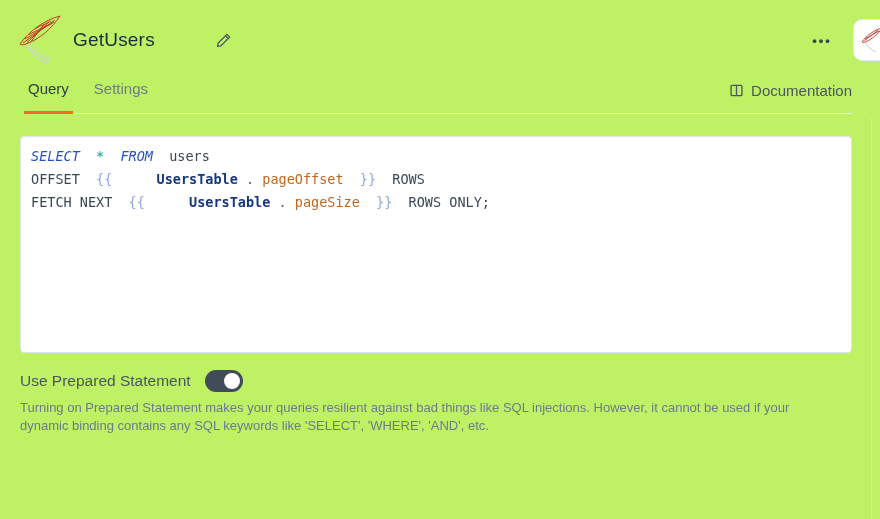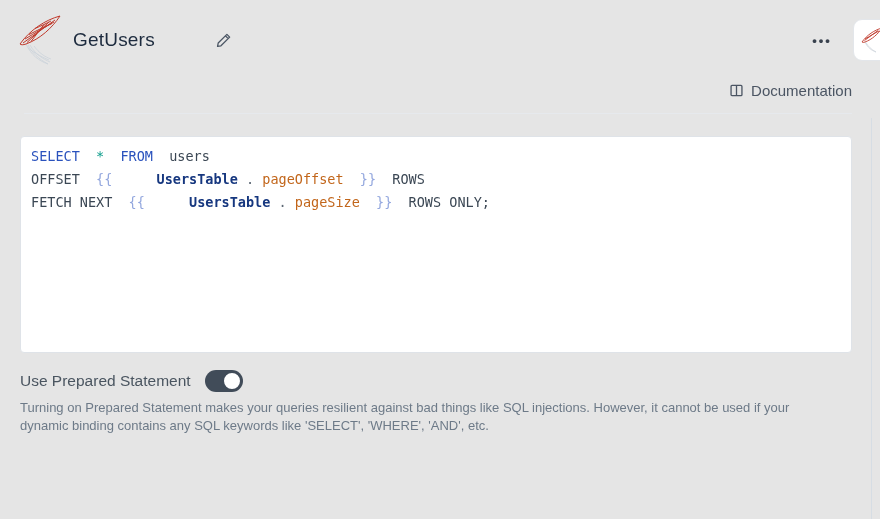--- a/index.html
+++ b/index.html
@@ -1,17 +1,17 @@
 <!DOCTYPE html>
 <html><head>
 <meta charset="utf-8">
 <style>
   html,body{margin:0;padding:0;background:#fff;}
   #app{
-    position:relative;width:880px;height:519px;background:#e5e5e5;overflow:hidden;
+    position:relative;width:880px;height:519px;background:#bef264;overflow:hidden;
     font-family:"Liberation Sans", sans-serif;
   }
   
   .logo{position:absolute;left:18px;top:14px;width:44px;height:52px;}
   .page-title{position:absolute;left:73px;top:29px;font-size:19px;color:#1d2b3e;font-weight:500;letter-spacing:.2px;}
   .edit-btn{position:absolute;left:211px;top:28px;width:24px;height:24px;background:none;border:none;cursor:pointer;padding:0;display:flex;align-items:center;justify-content:center;}
   .more-btn{position:absolute;left:806px;top:26px;width:32px;height:28px;background:none;border:none;cursor:pointer;color:#39424e;font-size:13px;font-weight:bold;letter-spacing:2px;display:flex;align-items:center;justify-content:center;padding:0;}
   .ds-card{position:absolute;left:853px;top:19px;width:54px;height:42px;border:1px solid #e3e6ea;border-radius:9px;box-sizing:border-box;display:flex;align-items:center;padding-left:7px;cursor:pointer;background:#fff;}
   .ds-card svg{width:22px;height:26px;}
   
@@ -21,21 +21,21 @@
   .tab.active::after{content:"";position:absolute;left:0;right:0;bottom:-1px;height:3px;background:#f86a2b;}
   .doc-link{position:absolute;right:0;top:7px;display:flex;align-items:center;gap:7px;font-size:15px;color:#4b5563;cursor:pointer;}
   
   .editor{
     position:absolute;left:20px;top:136px;width:832px;height:217px;
     border:1px solid #dfe3e8;border-radius:4px;box-sizing:border-box;
     padding:8px 10px;cursor:text;background:#fff;
     font-family:"DejaVu Sans Mono", monospace;font-size:13.5px;line-height:23px;
   }
   .code-line span{white-space:pre;}
-  .tok-keyword{color:#2a52bd;}
+  .tok-keyword{color:#2a52bd;font-style:italic;}
   .tok-operator{color:#0e9d8c;}
   .tok-plain{color:#3b4754;margin-top:20px;}
   .tok-brace{color:#93a7de;}
   .tok-entity{color:#16377f;font-weight:bold;padding-left:28px;}
   .tok-punct{color:#5c6773;}
   .tok-property{color:#c2661b;text-align:right;}
   
   .ps-row{position:absolute;left:20px;top:370px;display:flex;align-items:center;gap:14px;}
   .ps-label{font-size:15.5px;color:#4a5560;}
   .toggle{position:relative;width:38px;height:22px;border-radius:12px;background:#cdd3da;cursor:pointer;}
@@ -95,20 +95,22 @@
         <g stroke="#c0392b" fill="none" stroke-width="1.8">
           <path d="M2 30 C12 16 27 6 42 2 C34 14 22 25 8 30 C5 31 3 31 2 30 Z"></path>
           <path d="M7 27 L34 7"></path>
           <path d="M8 24 C18 18 28 12 36 8"></path>
         </g>
       </svg>
     </span>
   </div>
 
   <div class="tabbar">
+    <div class="tab active">Query</div>
+    <div class="tab">Settings</div>
     <div class="doc-link">
       <span>
         <svg class="icon-svg" viewBox="0 0 16 16" width="15" height="15">
           <rect x="2.2" y="2.6" width="11.6" height="10.8" rx="1" fill="none" stroke="#4b5563" stroke-width="1.4"></rect>
           <line x1="8" y1="2.6" x2="8" y2="13.4" stroke="#4b5563" stroke-width="1.4"></line>
         </svg>
       </span>
       <span>Documentation</span>
     </div>
   </div>

